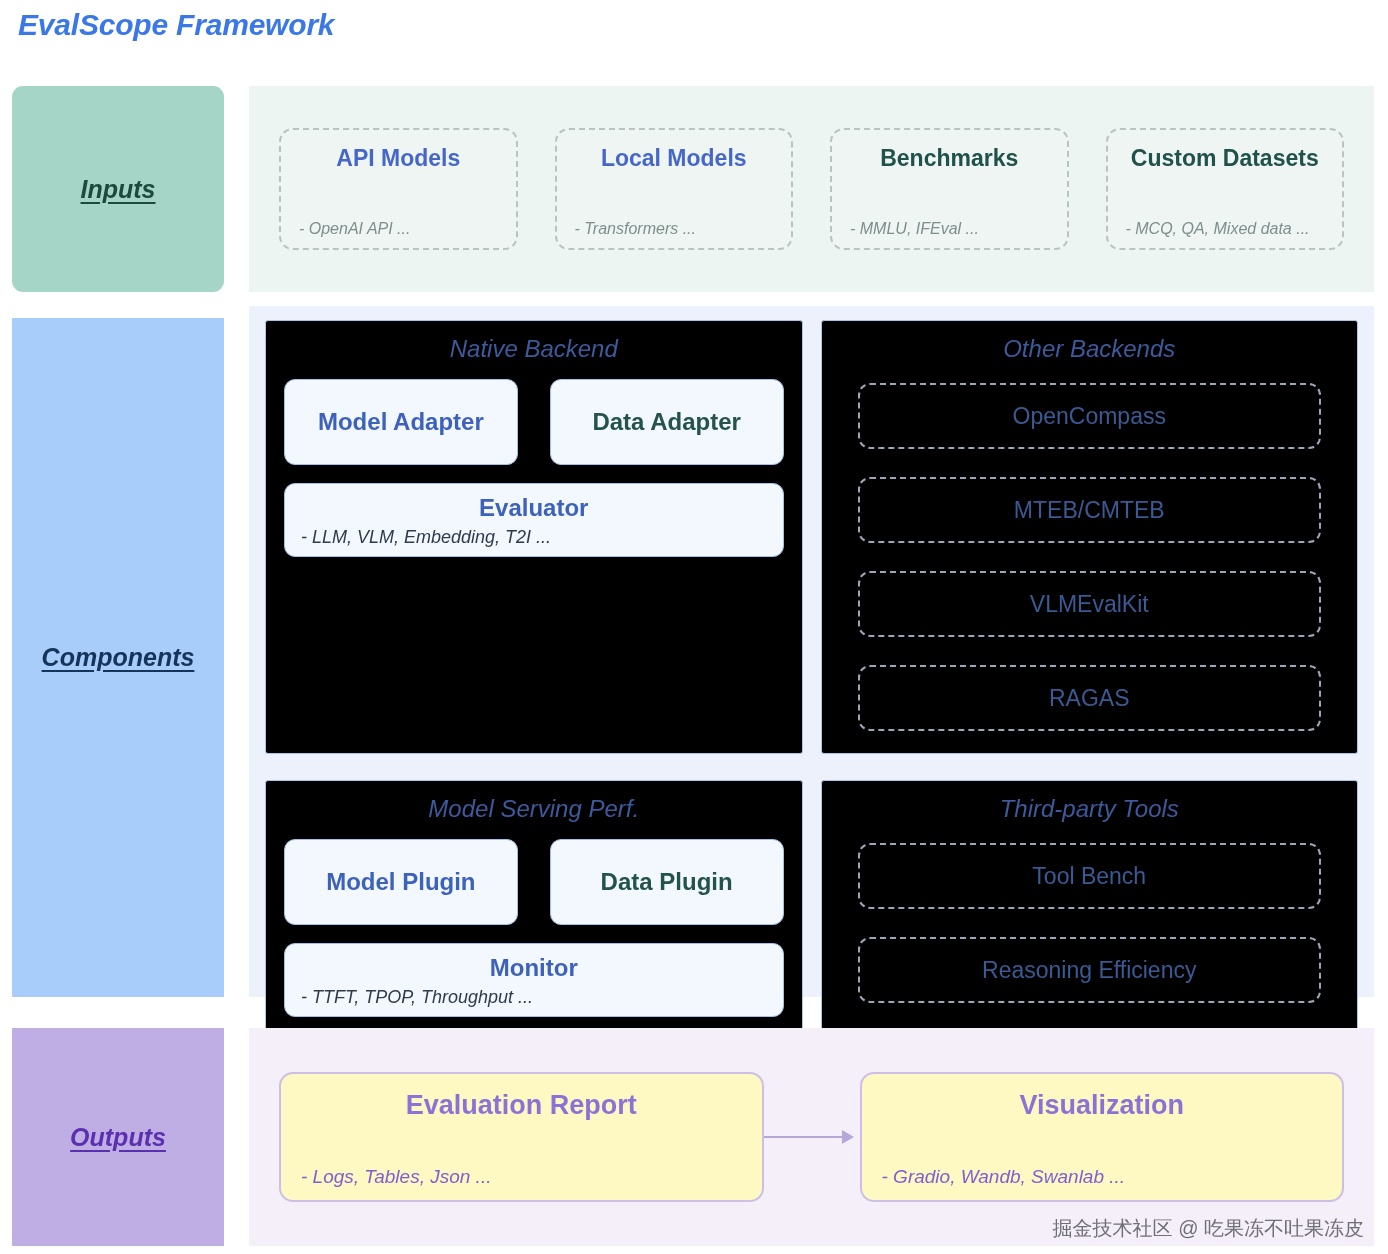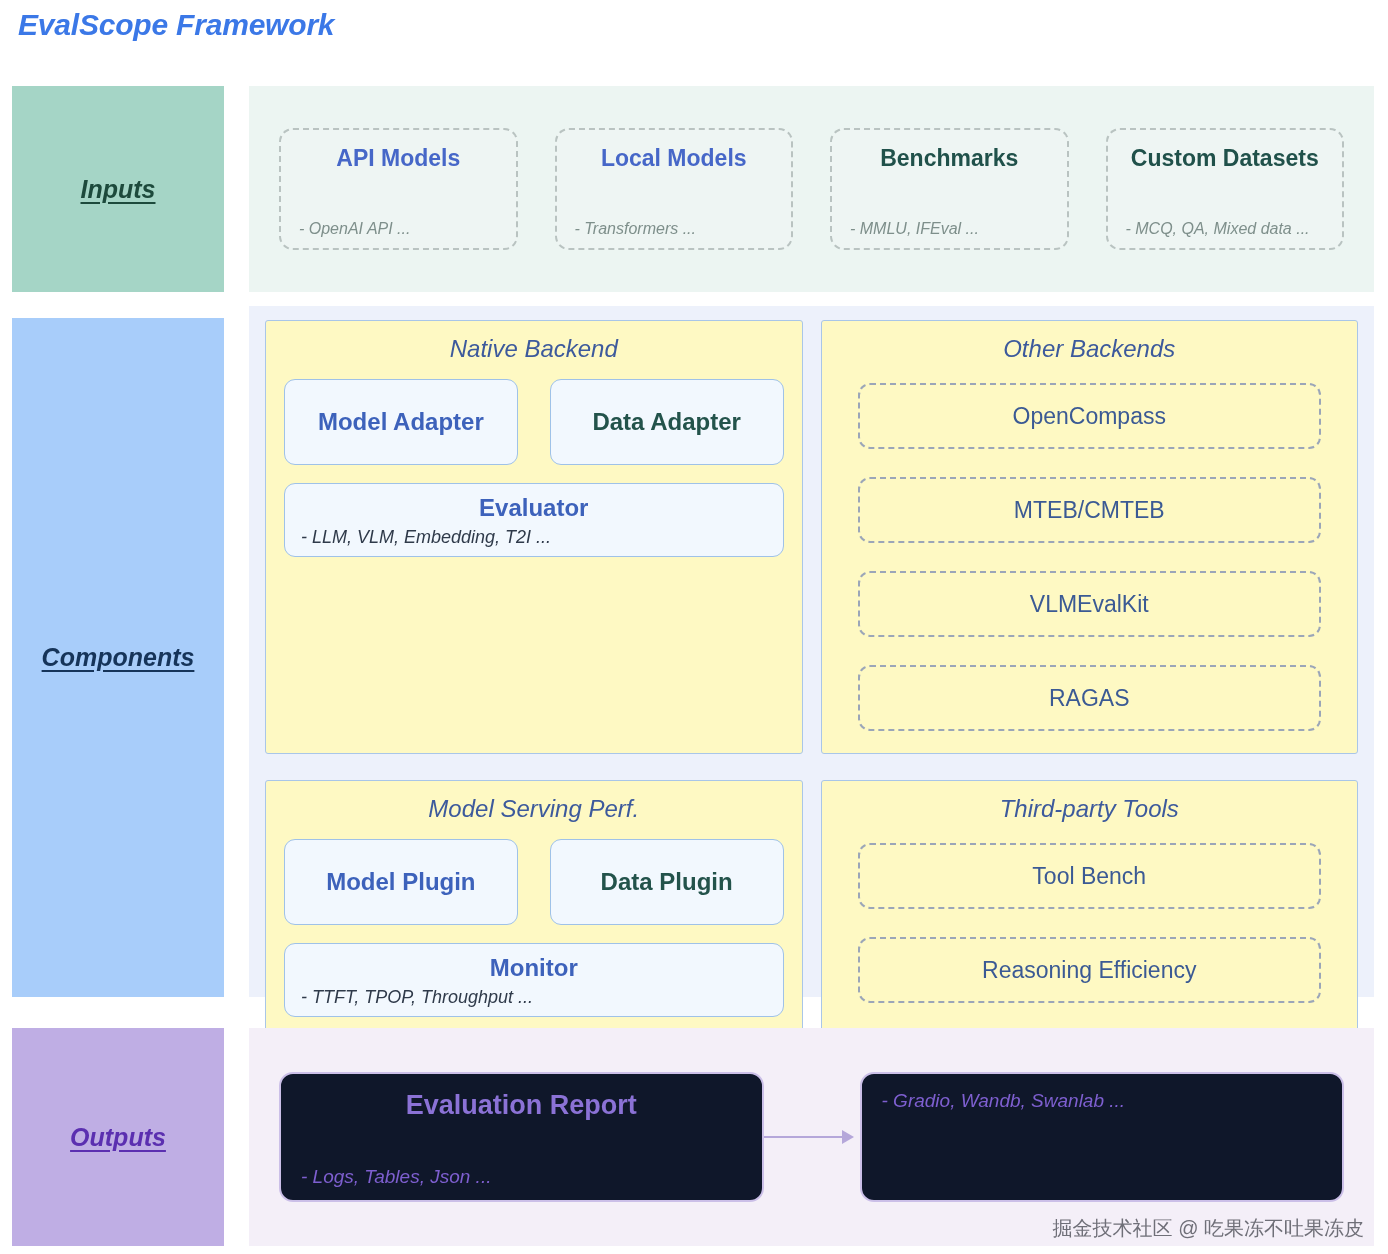--- a/index.html
+++ b/index.html
@@ -42,21 +42,21 @@
     flex: 0 0 212px;
     display: flex;
     align-items: center;
     justify-content: center;
     font-size: 25px;
     font-weight: bold;
     font-style: italic;
     text-decoration: underline;
     text-underline-offset: 4px;
   }
-  .side-inputs     { background: #a5d5c6; color: #1d4a3c; }
+  .side-inputs     { background: #a5d5c6; color: #1d4a3c; border-radius: 11px; }
   .side-components { background: #a8cdfa; color: #163459; margin-top: 12px; }
   .side-outputs    { background: #bfaee4; color: #5b2fb0; }
 
   .panel {
     flex: 1;
     margin-left: 25px;
   }
   .panel-inputs     { background: #ecf5f2; padding: 38px 30px; }
   .panel-components { background: #edf1fb; padding: 14px 16px; }
   .panel-outputs    { background: #f4eff8; padding: 26px 30px; }
@@ -97,21 +97,21 @@
 
   
   .comp-grid {
     display: grid;
     grid-template-columns: 1fr 1fr;
     grid-template-rows: 1fr 1fr;
     gap: 26px 18px;
     height: 100%;
   }
   .sub-panel {
-    background: #fef9c3;
+    background: #000000;
     border: 1px solid #a9c6e8;
     border-radius: 3px;
     padding: 14px 18px 16px 18px;
     display: flex;
     flex-direction: column;
   }
   .sub-title {
     text-align: center;
     font-size: 24px;
     font-style: italic;
@@ -185,21 +185,21 @@
   .out-grid {
     display: flex;
     align-items: center;
     height: 100%;
     gap: 0;
   }
   .out-box {
     flex: 1;
     border: 2px solid #cbbfe8;
     border-radius: 14px;
-    background: #0f172a;
+    background: #fef9c3;
     height: 130px;
     padding: 16px 14px 12px 14px;
     display: flex;
     flex-direction: column;
     justify-content: space-between;
   }
   .out-box .t {
     text-align: center;
     font-size: 27px;
     font-weight: bold;
@@ -340,20 +340,21 @@
         <div class="t">Evaluation Report</div>
         <div class="s">- Logs, Tables, Json ...</div>
       </div>
 
       <div class="arrow">
         <div class="shaft"></div>
         <div class="head"></div>
       </div>
 
       <div class="out-box">
+        <div class="t">Visualization</div>
         <div class="s">- Gradio, Wandb, Swanlab ...</div>
       </div>
 
     </div>
   </div>
 </div>
 
 <div class="watermark">掘金技术社区 @ 吃果冻不吐果冻皮</div>
 
 </body></html>

